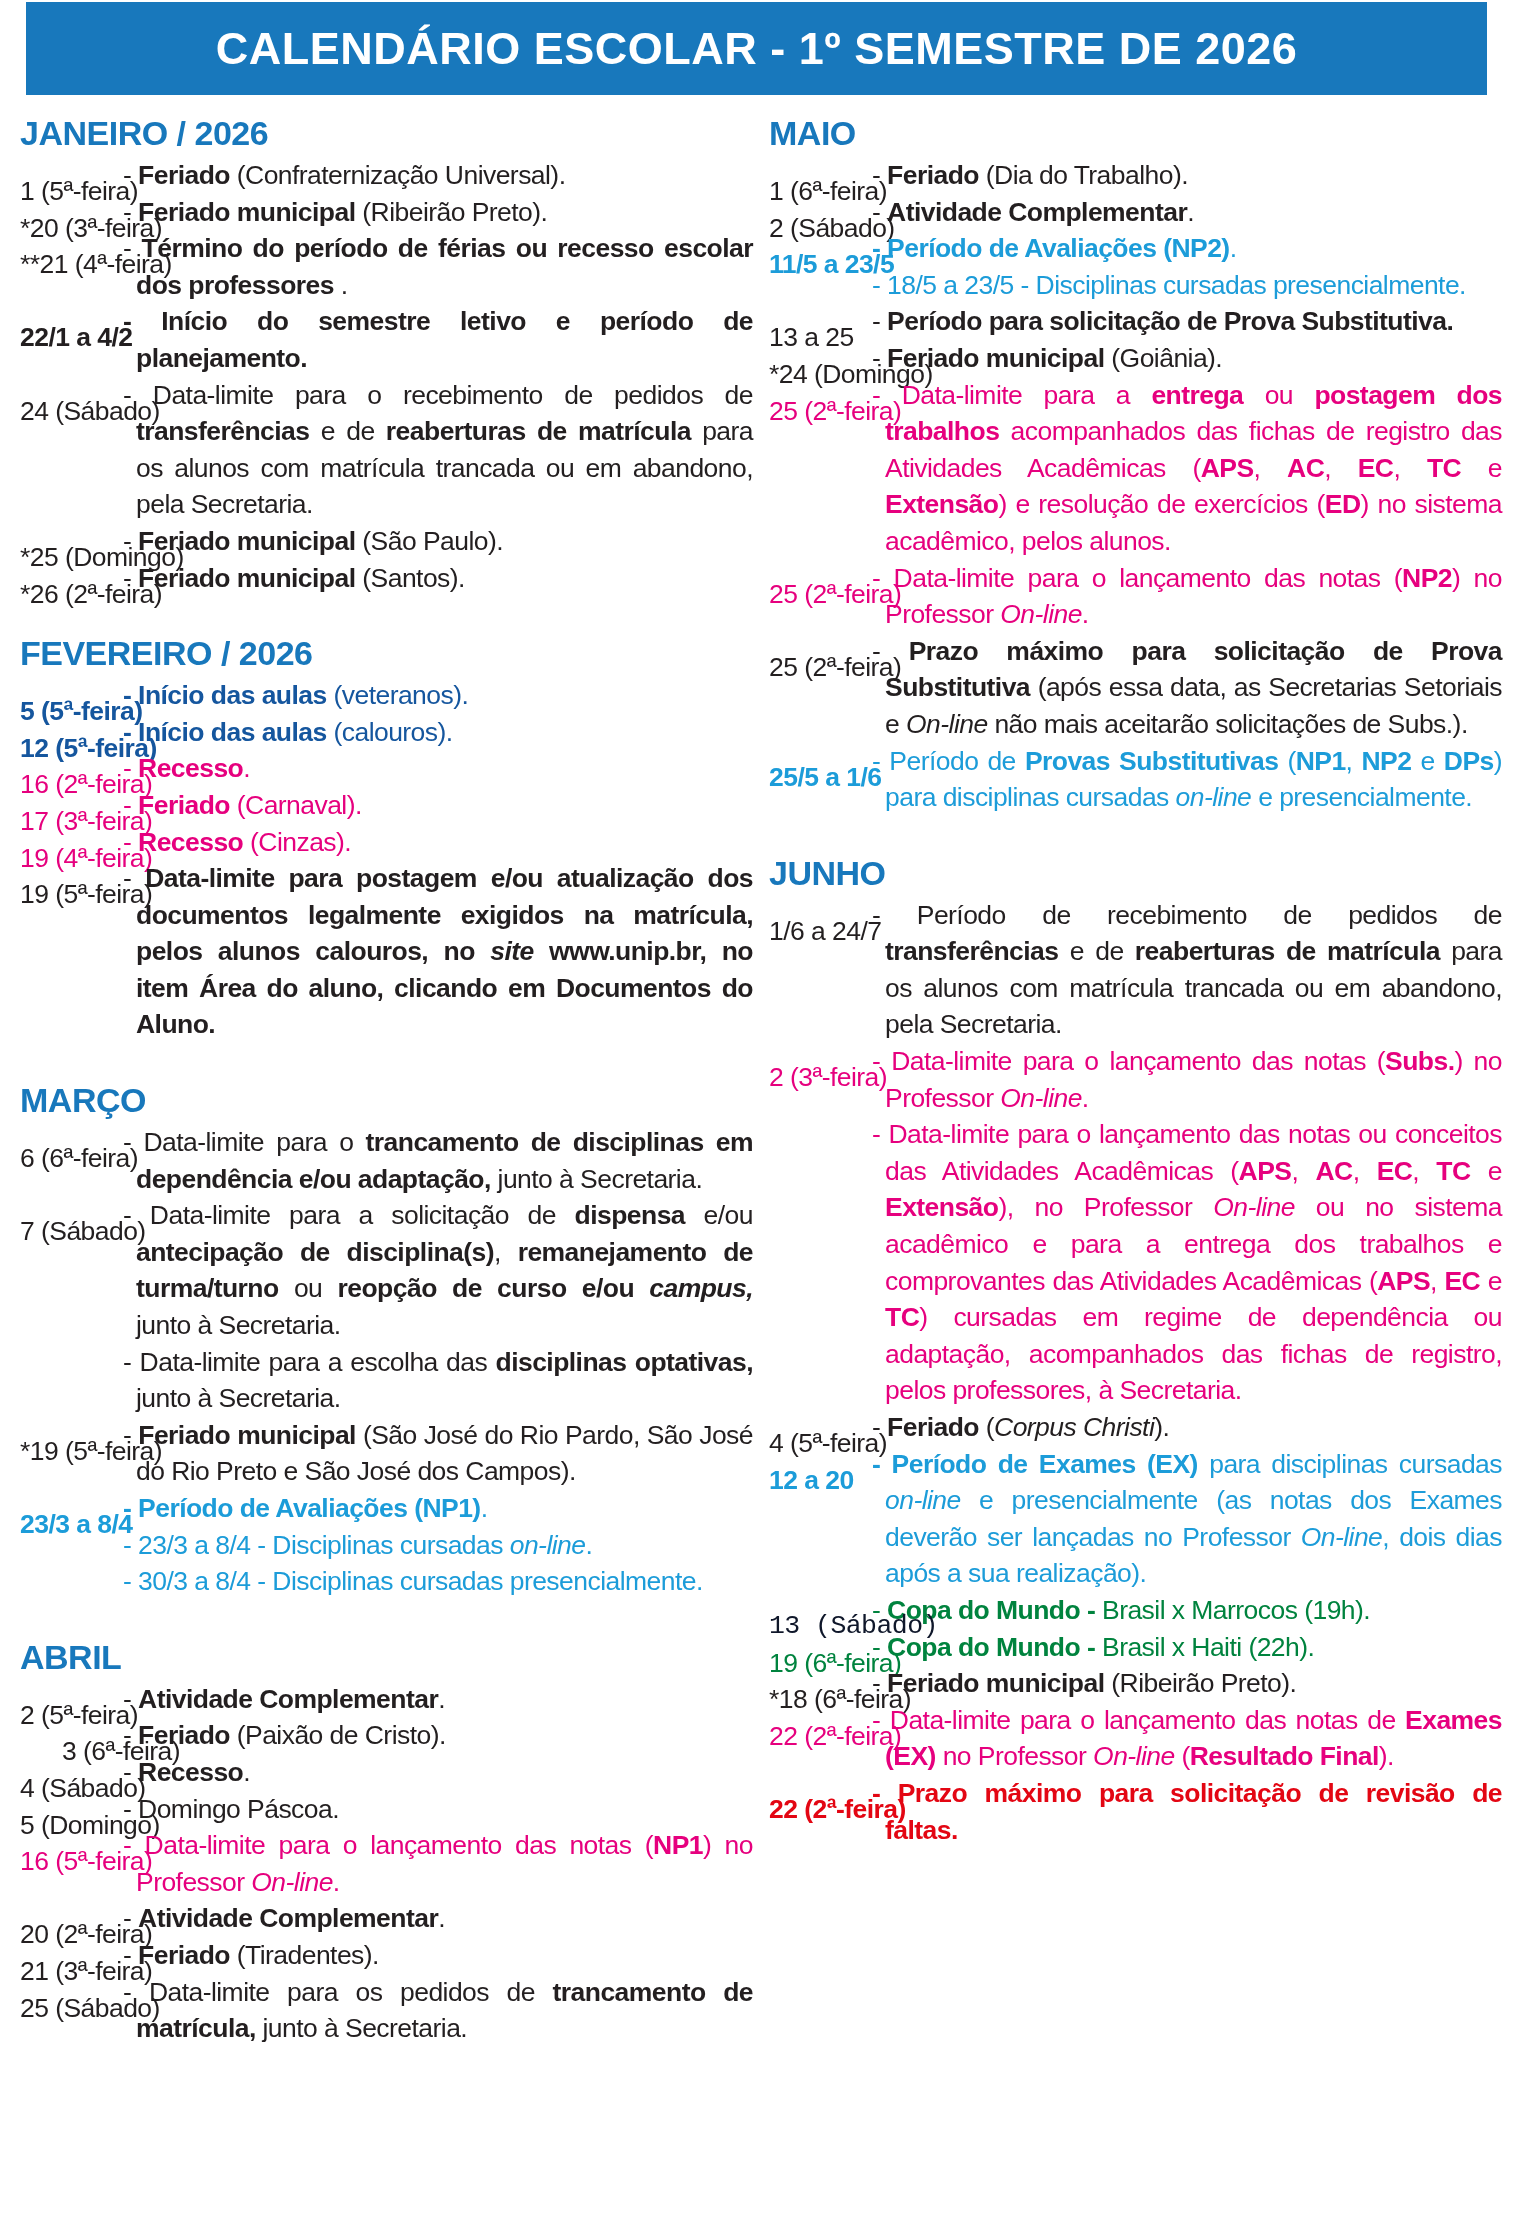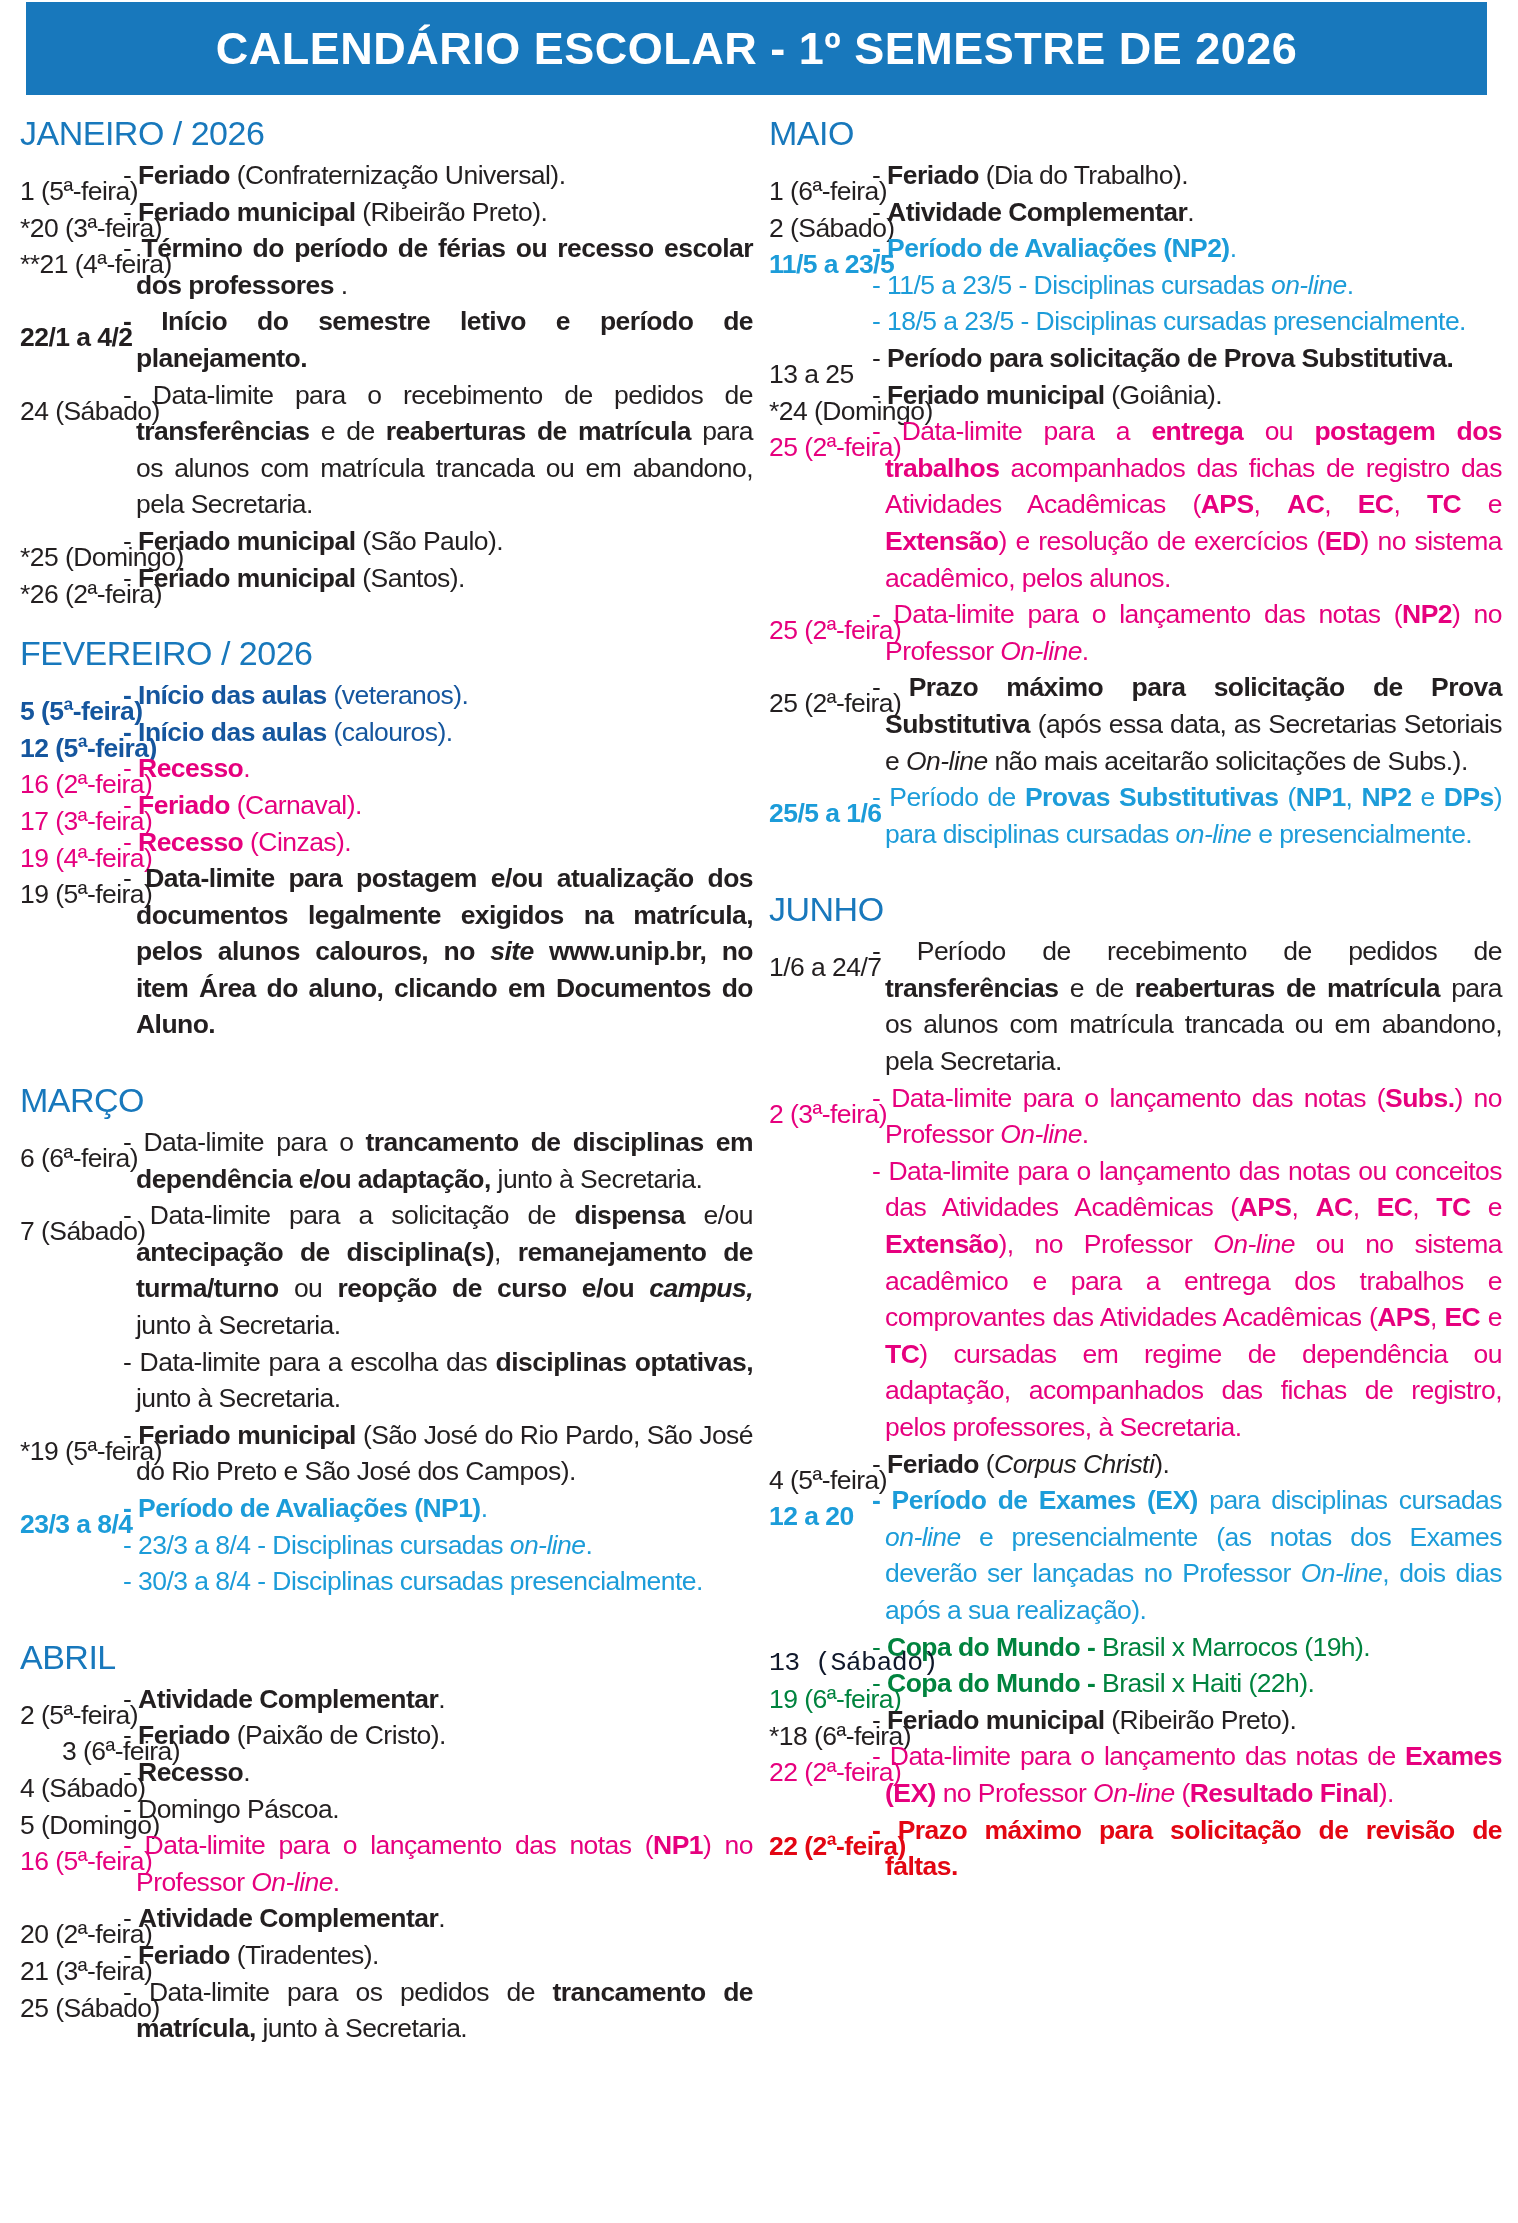--- a/index.html
+++ b/index.html
@@ -3,21 +3,21 @@
 <meta charset="utf-8">
 <style>
   html,body{margin:0;padding:0;background:#fff;}
   body{width:1518px;height:2223px;font-family:"Liberation Sans",sans-serif;}
   .page{position:relative;width:1518px;height:2223px;overflow:hidden;background:#fff;color:var(--black,#231F20);}
   .banner{position:absolute;left:26px;top:2px;width:1461px;height:93px;background:var(--banner_bg,#1878BC);display:flex;align-items:center;justify-content:center;}
   .banner-title{color:var(--banner_fg,#fff);font-weight:bold;font-size:45px;letter-spacing:.5px;white-space:nowrap;}
   .content{position:absolute;top:112px;left:20px;display:flex;gap:16px;}
   .col{width:733px;flex:0 0 733px;}
   .month{margin-bottom:36px;}
-  .month-heading{color:var(--heading,#1878BC);font-weight:normal;font-size:34px;line-height:42px;margin:0 0 3px 0;letter-spacing:-.5px;}
+  .month-heading{color:var(--heading,#1878BC);font-weight:bold;font-size:34px;line-height:42px;margin:0 0 3px 0;letter-spacing:-.5px;}
   .entry{position:relative;padding-left:116px;font-size:26.5px;line-height:36.6px;letter-spacing:-.55px;}
   .entry .date{position:absolute;left:0;top:16px;width:114px;white-space:nowrap;}
   .entry .text{text-align:justify;text-indent:-13px;}
   .b{font-weight:bold;}
   .i{font-style:italic;}
 </style>
 </head>
 <body>
 
 <div class="page">
@@ -161,24 +161,20 @@
           <div class="entry">
             <span class="date" style="color: rgb(35, 31, 32);">2 (Sábado)</span>
             <div class="text"><span style="color: rgb(35, 31, 32);">- </span><span class="b " style="color: rgb(35, 31, 32);">Atividade Complementar</span><span style="color: rgb(35, 31, 32);">.</span></div>
           </div>
           <div class="entry">
             <span class="date b" style="color: rgb(28, 156, 217);">11/5 a 23/5</span>
             <div class="text"><span class="b " style="color: rgb(28, 156, 217);">- </span><span class="b " style="color: rgb(28, 156, 217);">Período de Avaliações (NP2)</span><span style="color: rgb(28, 156, 217);">.</span></div>
           </div>
           <div class="entry">
             <span class="date" style="color: rgb(28, 156, 217);"></span>
-            <div class="text"><span style="color: rgb(28, 156, 217);">- 11/5 a 23/5 - Disciplinas cursadas </span><span class="i" style="color: rgb(28, 156, 217);">on-line</span><span style="color: rgb(28, 156, 217);">.</span></div>
-          </div>
-          <div class="entry">
-            <span class="date" style="color: rgb(28, 156, 217);"></span>
             <div class="text"><span style="color: rgb(28, 156, 217);">- 18/5 a 23/5 - Disciplinas cursadas presencialmente.</span></div>
           </div>
           <div class="entry">
             <span class="date" style="color: rgb(35, 31, 32);">13 a 25</span>
             <div class="text"><span style="color: rgb(35, 31, 32);">- </span><span class="b " style="color: rgb(35, 31, 32);">Período para solicitação de Prova Substitutiva.</span></div>
           </div>
           <div class="entry">
             <span class="date" style="color: rgb(35, 31, 32);">*24 (Domingo)</span>
             <div class="text"><span style="color: rgb(35, 31, 32);">- </span><span class="b " style="color: rgb(35, 31, 32);">Feriado municipal</span><span style="color: rgb(35, 31, 32);"> (Goiânia).</span></div>
           </div>

